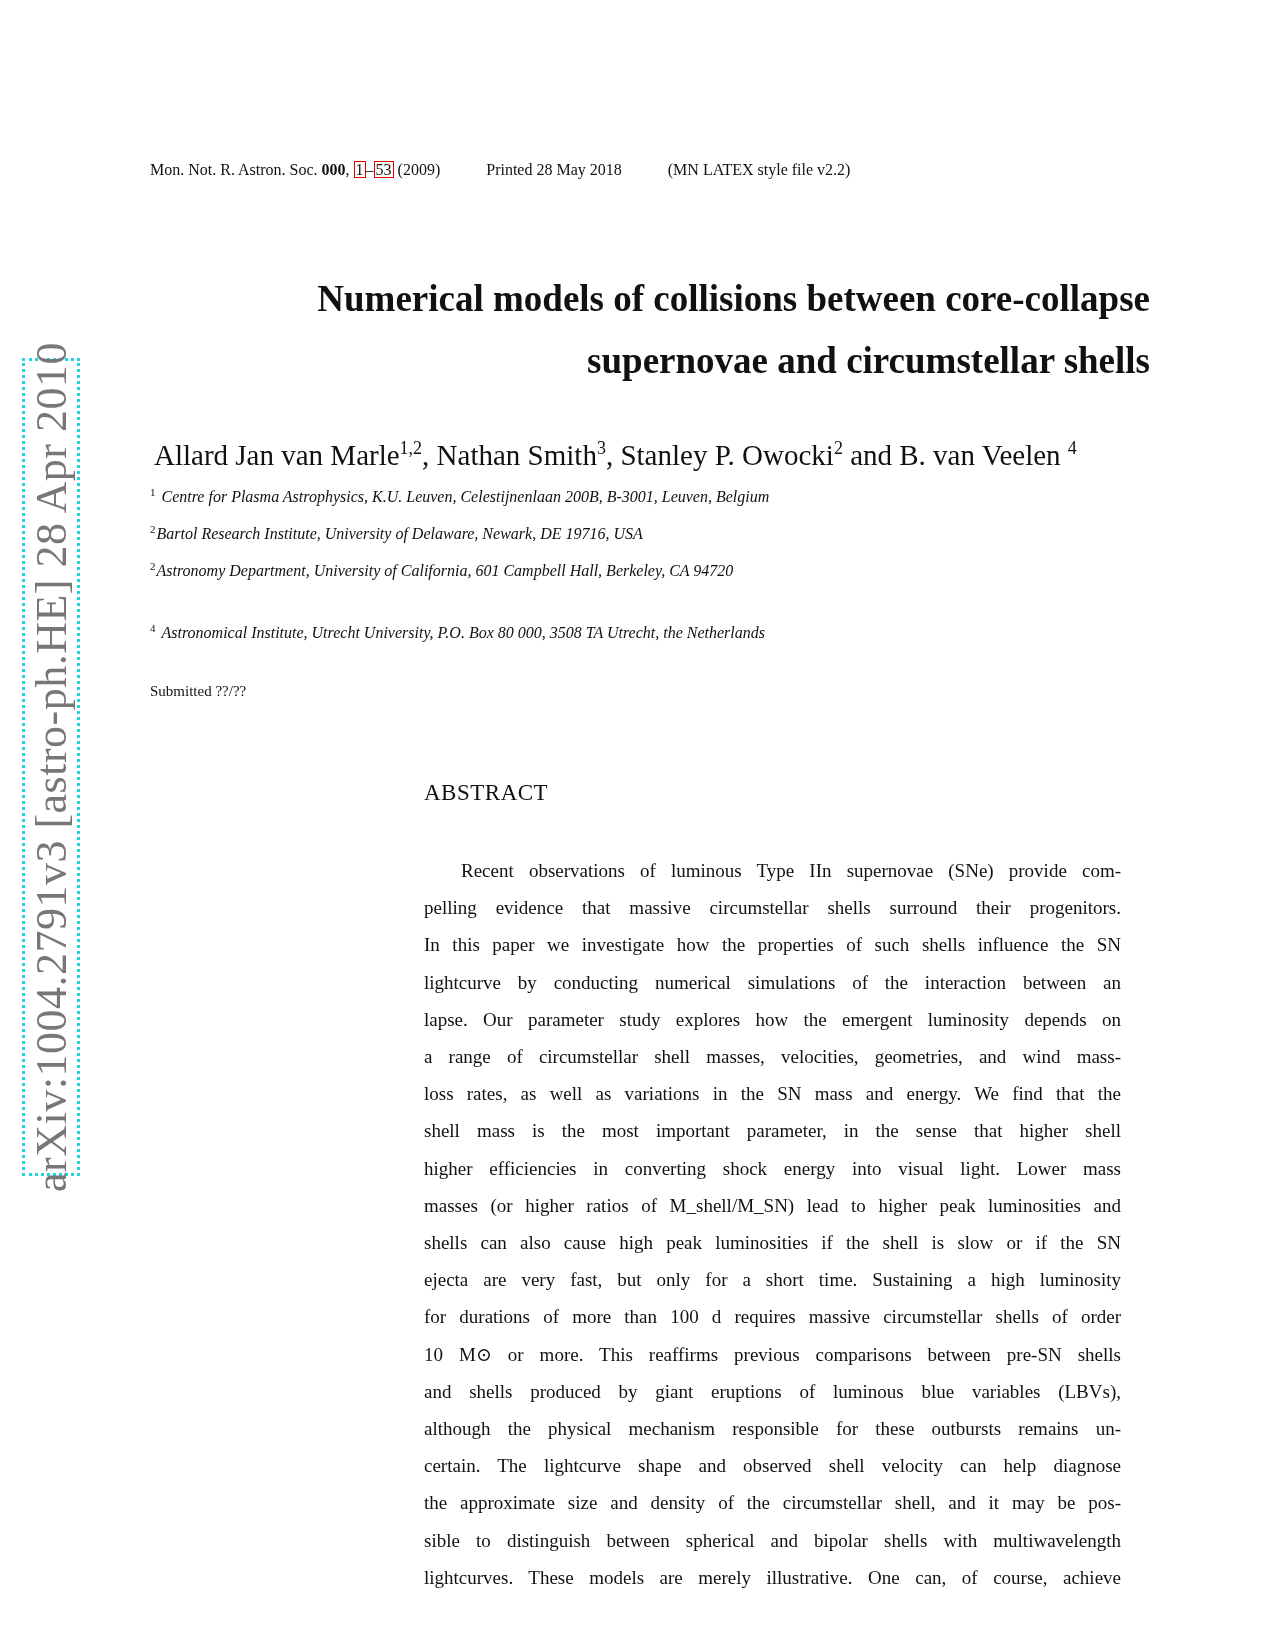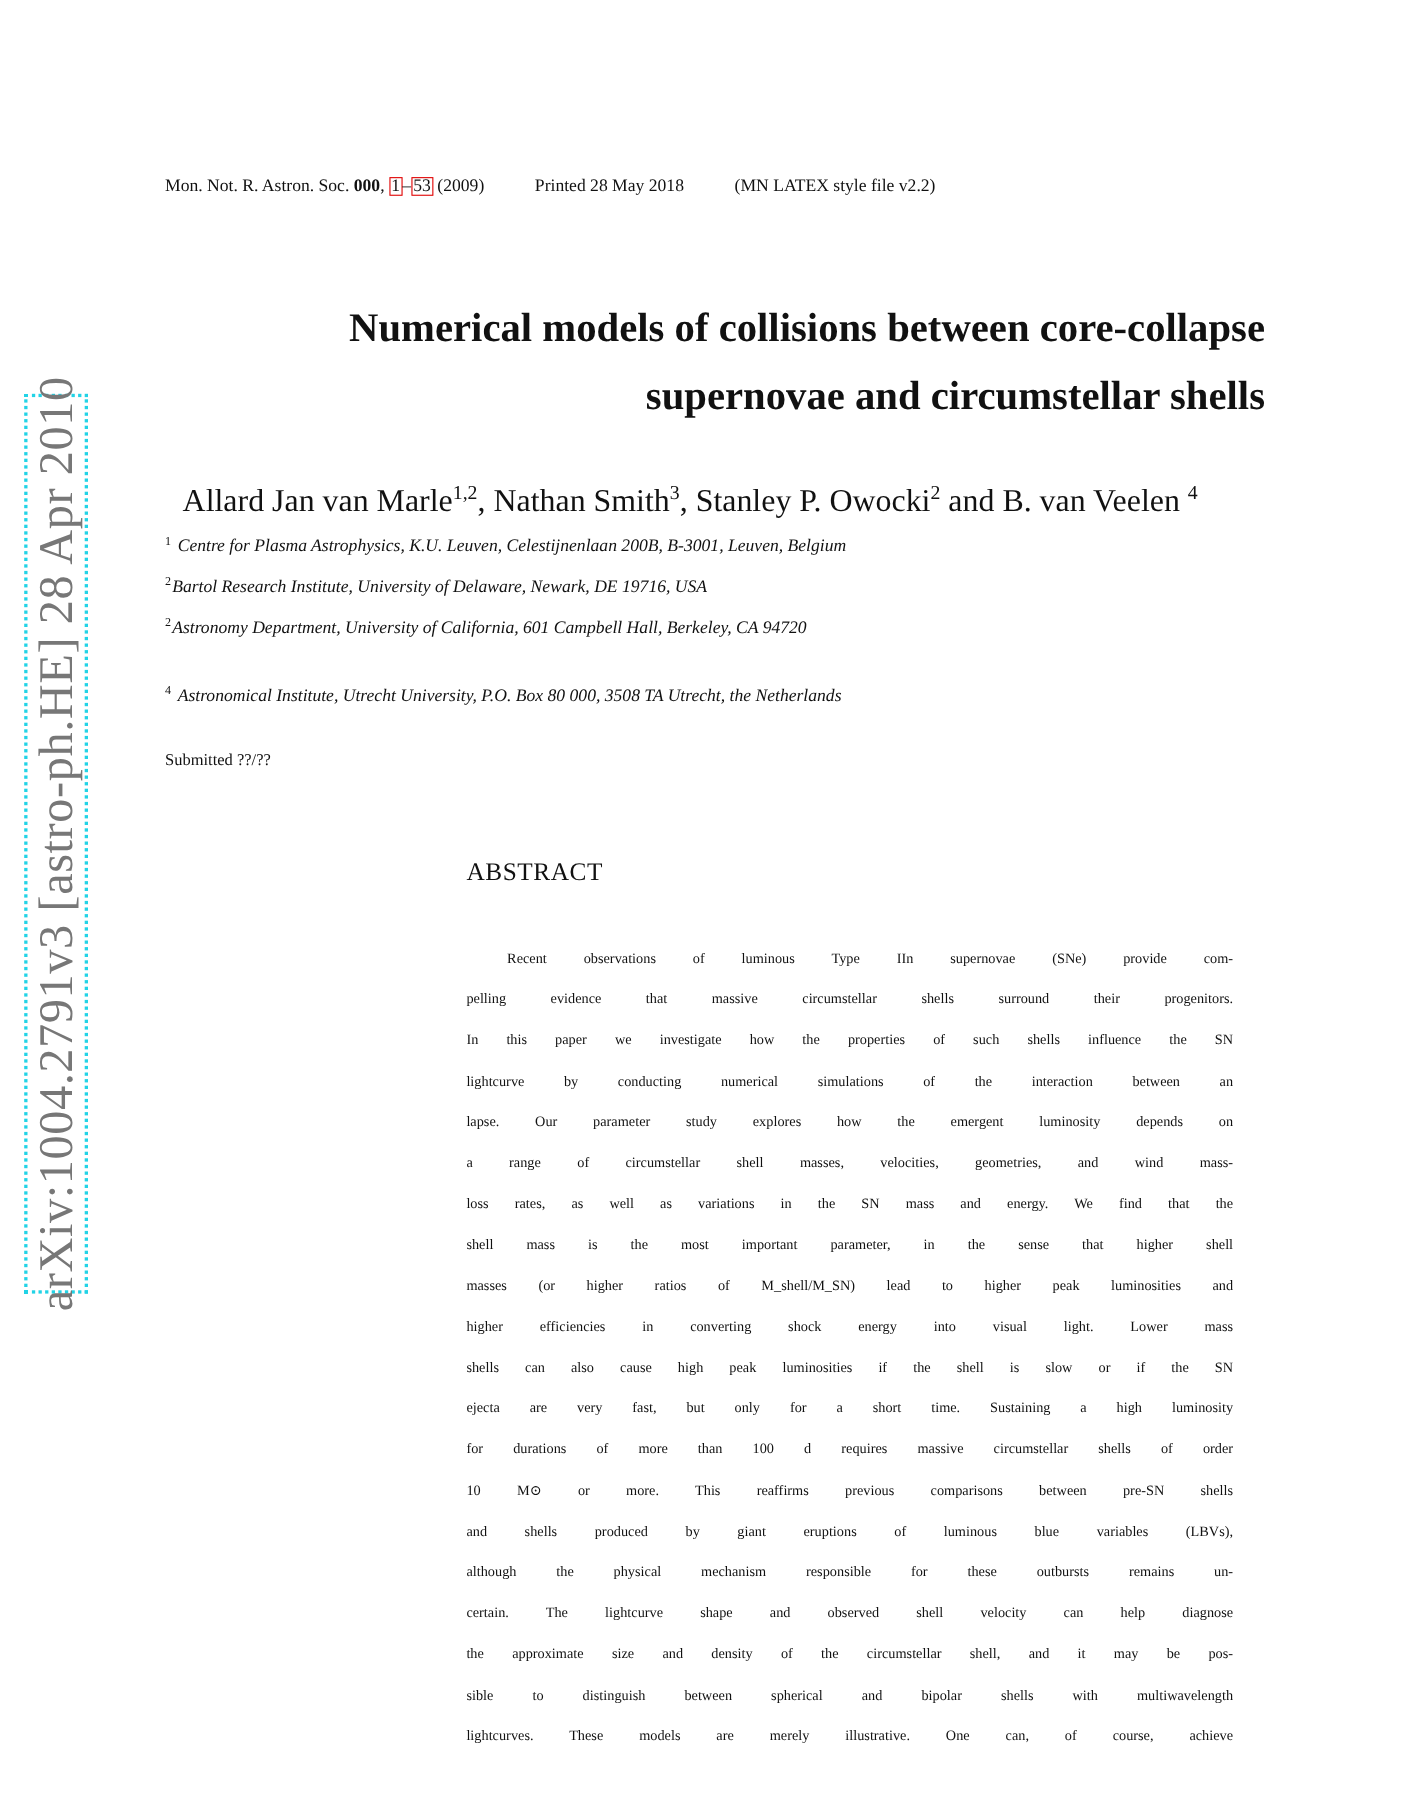--- a/index.html
+++ b/index.html
@@ -4,27 +4,27 @@
 <style>
   html, body { margin: 0; padding: 0; background: #ffffff; }
   body { width: 1275px; height: 1650px; position: relative; overflow: hidden;
          font-family: "Liberation Serif", "DejaVu Serif", serif; color: #111; }
   .abs { position: absolute; }
   .header { left: 150px; top: 161px; font-size: 16px; white-space: nowrap; text-align: right; }
   .header .vol { font-weight: bold; }
   .header .pg { display: inline-block; border: 1.5px solid #e00000; padding: 0 1px; line-height: 15px; }
   .header .gap { display: inline-block; width: 38px; }
   .title { left: 150px; top: 268px; width: 1000px; font-size: 37px; font-weight: bold; line-height: 62px; text-align: right; }
-  .authors { left: 166px; top: 438px; font-size: 29px; white-space: nowrap; }
+  .authors { left: 154px; top: 438px; font-size: 29px; white-space: nowrap; }
   .authors sup { font-size: 18px; }
   .affil { left: 150px; font-size: 16px; font-style: italic; white-space: nowrap; }
   .affil sup { font-style: normal; font-size: 11px; margin-right: 6px; }
   .submitted { left: 150px; top: 683px; font-size: 15px; }
   .abstract-heading { left: 424px; top: 780px; font-size: 23px; font-weight: normal; letter-spacing: 0.5px; }
-  .abstract-body { left: 424px; top: 852px; width: 697px; font-size: 13px; line-height: 37.2px; text-align: justify; }
+  .abstract-body { left: 424px; top: 852px; width: 697px; font-size: 19px; line-height: 37.2px; text-align: justify; }
   .abstract-body .line { display: block; text-align: justify; text-align-last: justify; white-space: nowrap; }
   .abstract-body .line.first { text-indent: 37px; }
   .arxiv { left: 22px; top: 358px; width: 58px; height: 818px; border: 3px dotted #22d3e6; box-sizing: border-box; }
   .arxiv-text { position: absolute; left: 50%; top: 50%; transform: translate(-50%, -50%) rotate(-90deg);
                 font-size: 44px; color: #777; white-space: nowrap; letter-spacing: 0.5px; }
 </style>
 </head>
 <body>
 
 <div class="abs header">
@@ -62,22 +62,22 @@
 
 <div class="abs abstract-body">
   <span class="line first">Recent observations of luminous Type IIn supernovae (SNe) provide com-</span>
   <span class="line">pelling evidence that massive circumstellar shells surround their progenitors.</span>
   <span class="line">In this paper we investigate how the properties of such shells influence the SN</span>
   <span class="line">lightcurve by conducting numerical simulations of the interaction between an</span>
   <span class="line">lapse. Our parameter study explores how the emergent luminosity depends on</span>
   <span class="line">a range of circumstellar shell masses, velocities, geometries, and wind mass-</span>
   <span class="line">loss rates, as well as variations in the SN mass and energy. We find that the</span>
   <span class="line">shell mass is the most important parameter, in the sense that higher shell</span>
+  <span class="line">higher efficiencies in converting shock energy into visual light. Lower mass</span>
   <span class="line">masses (or higher ratios of M_shell/M_SN) lead to higher peak luminosities and</span>
-  <span class="line">higher efficiencies in converting shock energy into visual light. Lower mass</span>
   <span class="line">shells can also cause high peak luminosities if the shell is slow or if the SN</span>
   <span class="line">ejecta are very fast, but only for a short time. Sustaining a high luminosity</span>
   <span class="line">for durations of more than 100 d requires massive circumstellar shells of order</span>
   <span class="line">10 M⊙ or more. This reaffirms previous comparisons between pre-SN shells</span>
   <span class="line">and shells produced by giant eruptions of luminous blue variables (LBVs),</span>
   <span class="line">although the physical mechanism responsible for these outbursts remains un-</span>
   <span class="line">certain. The lightcurve shape and observed shell velocity can help diagnose</span>
   <span class="line">the approximate size and density of the circumstellar shell, and it may be pos-</span>
   <span class="line">sible to distinguish between spherical and bipolar shells with multiwavelength</span>
   <span class="line">lightcurves. These models are merely illustrative. One can, of course, achieve</span>

